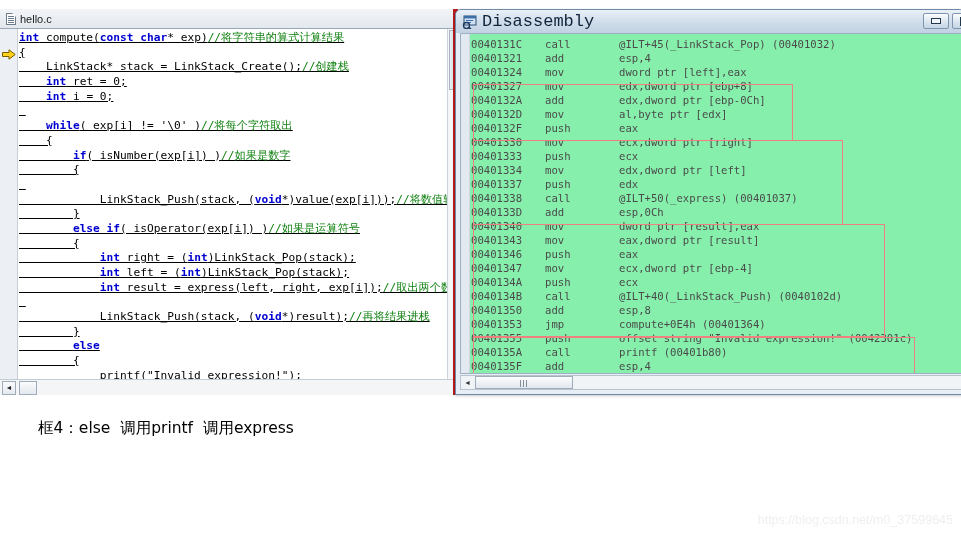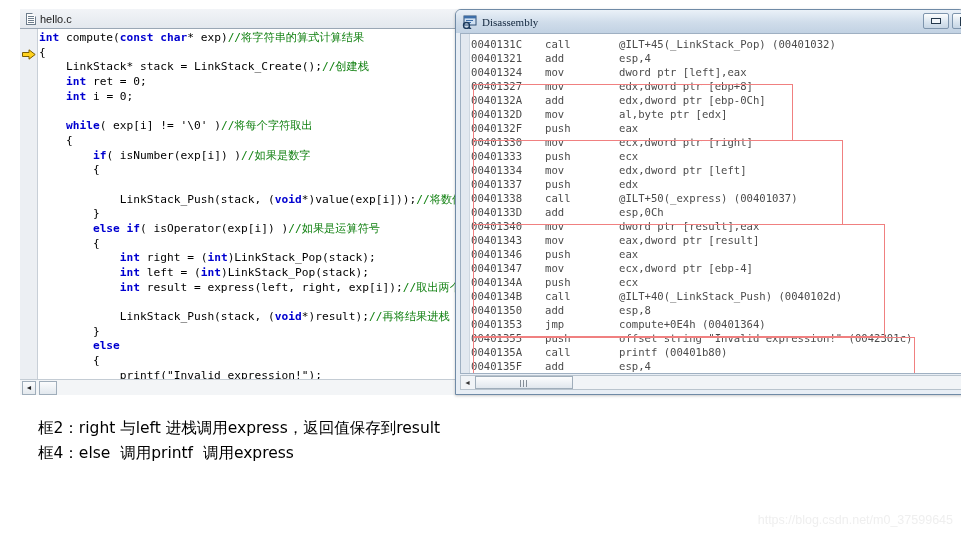--- a/index.html
+++ b/index.html
@@ -11,21 +11,20 @@
     overflow: hidden;
   }
   #root { position: relative; width: 961px; height: 535px; background:#ffffff; }
 
   
   #editor-window {
     position: absolute; left: 0; top: 9px; width: 458px; height: 386px;
     background: #eef0f4;
     border-right: 5px solid #b91c1c;
     overflow: hidden;
-    margin-left: 20px;
   }
   #editor-tabbar {
     position: absolute; left: 0; top: 0; width: 458px; height: 19px;
     background: linear-gradient(#f2f4f7,#e3e8ee);
     display: flex; align-items: center;
   }
   .tab-doc {
     display: flex; align-items: center; gap: 4px;
     height: 19px; padding: 0 8px 0 6px; font-size: 11px; color: #1b1b1b;
   }
@@ -57,20 +56,21 @@
   }
   #code-area {
     position: absolute; left: 19px; top: 0; right: 11px; top: 0; height: 351px;
     overflow: hidden;
     font-family: "DejaVu Sans Mono", "Liberation Mono", monospace;
     font-size: 11.2px;
     line-height: 14.7px;
     color: #000000;
     padding-top: 2px;
     white-space: pre;
+    text-decoration: underline;
   }
   #code-area .ln { height: 14.7px; }
   .kw  { color: #0000d0; font-weight: bold; }
   .cm  { color: #108010; }
   .pl  { color: #000000; }
 
   #editor-vscroll {
     position: absolute; right: 0; top: 0; width: 11px; height: 351px;
     background: #f4f6f8; border-left: 1px solid #ccd3da;
   }
@@ -106,37 +106,37 @@
   }
   #disasm-title {
     position: absolute; left: 0; top: 0; width: 510px; height: 23px;
     background: linear-gradient(#eaf1f8,#cfdcea 55%,#c2d2e3);
     display: flex; align-items: center; padding-left: 6px;
   }
   #disasm-icon {
     width: 15px; height: 14px; position: relative; margin-right: 5px; flex: none;
   }
   #disasm-title-text {
-    font-size: 11px; color: #10243b; font-family: Liberation Serif, serif;
+    font-size: 17px; color: #10243b; font-family: Liberation Mono, monospace;
   }
   #win-buttons {
     position: absolute; right: -12px; top: 3px; display: flex; gap: 3px;
   }
   .win-btn {
     width: 26px; height: 16px;
     background: linear-gradient(#fdfefe,#dbe6f0 55%,#c6d5e4);
     border: 1px solid #7e95ad; border-radius: 2px;
     display: flex; align-items: center; justify-content: center;
   }
   .min-glyph { width: 10px; height: 6px; border: 1px solid #24384c; background: #f2f6fa; }
   .max-glyph { width: 10px; height: 9px; border: 1px solid #24384c; border-top-width: 3px; background: #f2f6fa; }
 
   #disasm-body {
     position: absolute; left: 4px; top: 23px; width: 502px; height: 341px;
-    background: #ffffff; border: 1px solid #9fb0c2;
+    background: #86efac; border: 1px solid #9fb0c2;
     overflow: hidden;
   }
   #disasm-leftmargin {
     position: absolute; left: 0; top: 0; width: 9px; height: 341px;
     background: #e3e9f0; border-right: 1px solid #cfd8e1;
   }
   #disasm-lines {
     position: absolute; left: 10px; top: 0; width: 492px; height: 341px;
     font-family: "DejaVu Sans Mono", "Liberation Mono", monospace;
     font-size: 10.6px; line-height: 14.0px; color: #4a4a4a;
@@ -255,18 +255,17 @@
         </div>
     </div>
 
     <div id="disasm-hscroll">
       <div class="dhs-btn">◄</div>
       <div class="dhs-thumb">|||</div>
     </div>
   </div>
 
   <div id="notes">
-      <div class="note-line">框2：right 与left 进栈调用express，返回值保存到result</div>
       <div class="note-line">框4：else  调用printf  调用express</div>
     </div>
 
   <div id="watermark">https://blog.csdn.net/m0_37599645</div>
 </div>
 
 </body></html>

